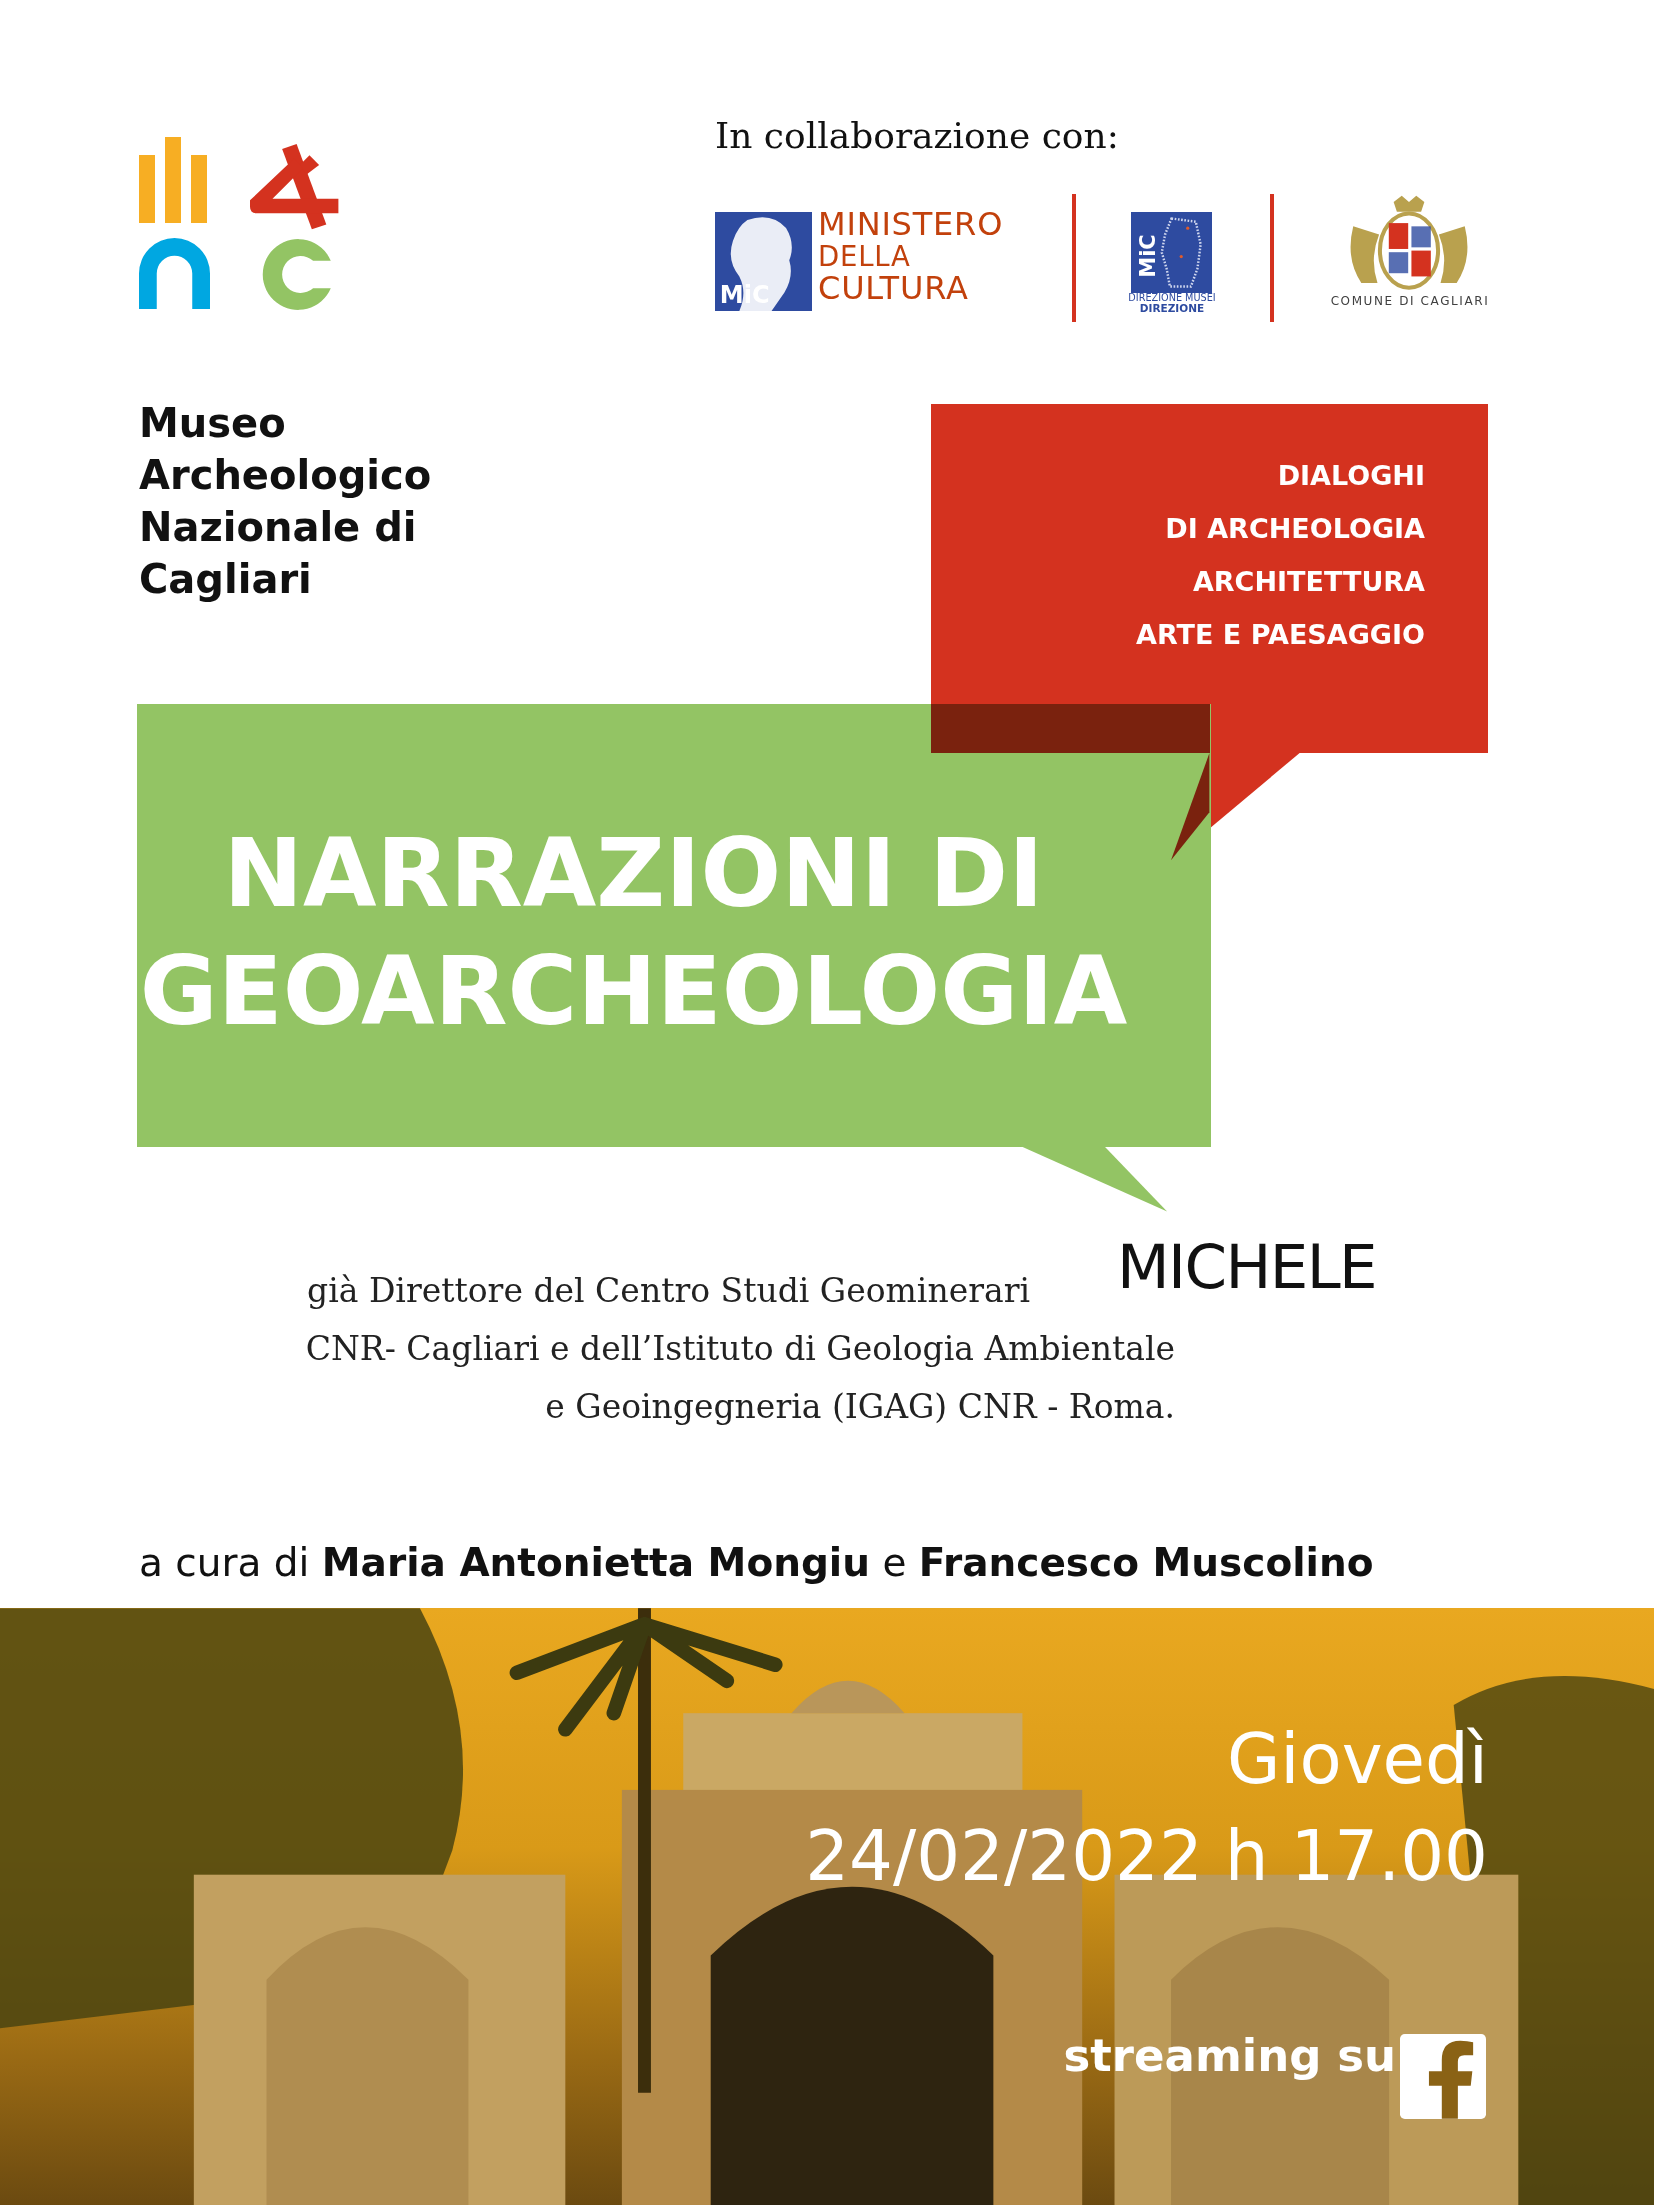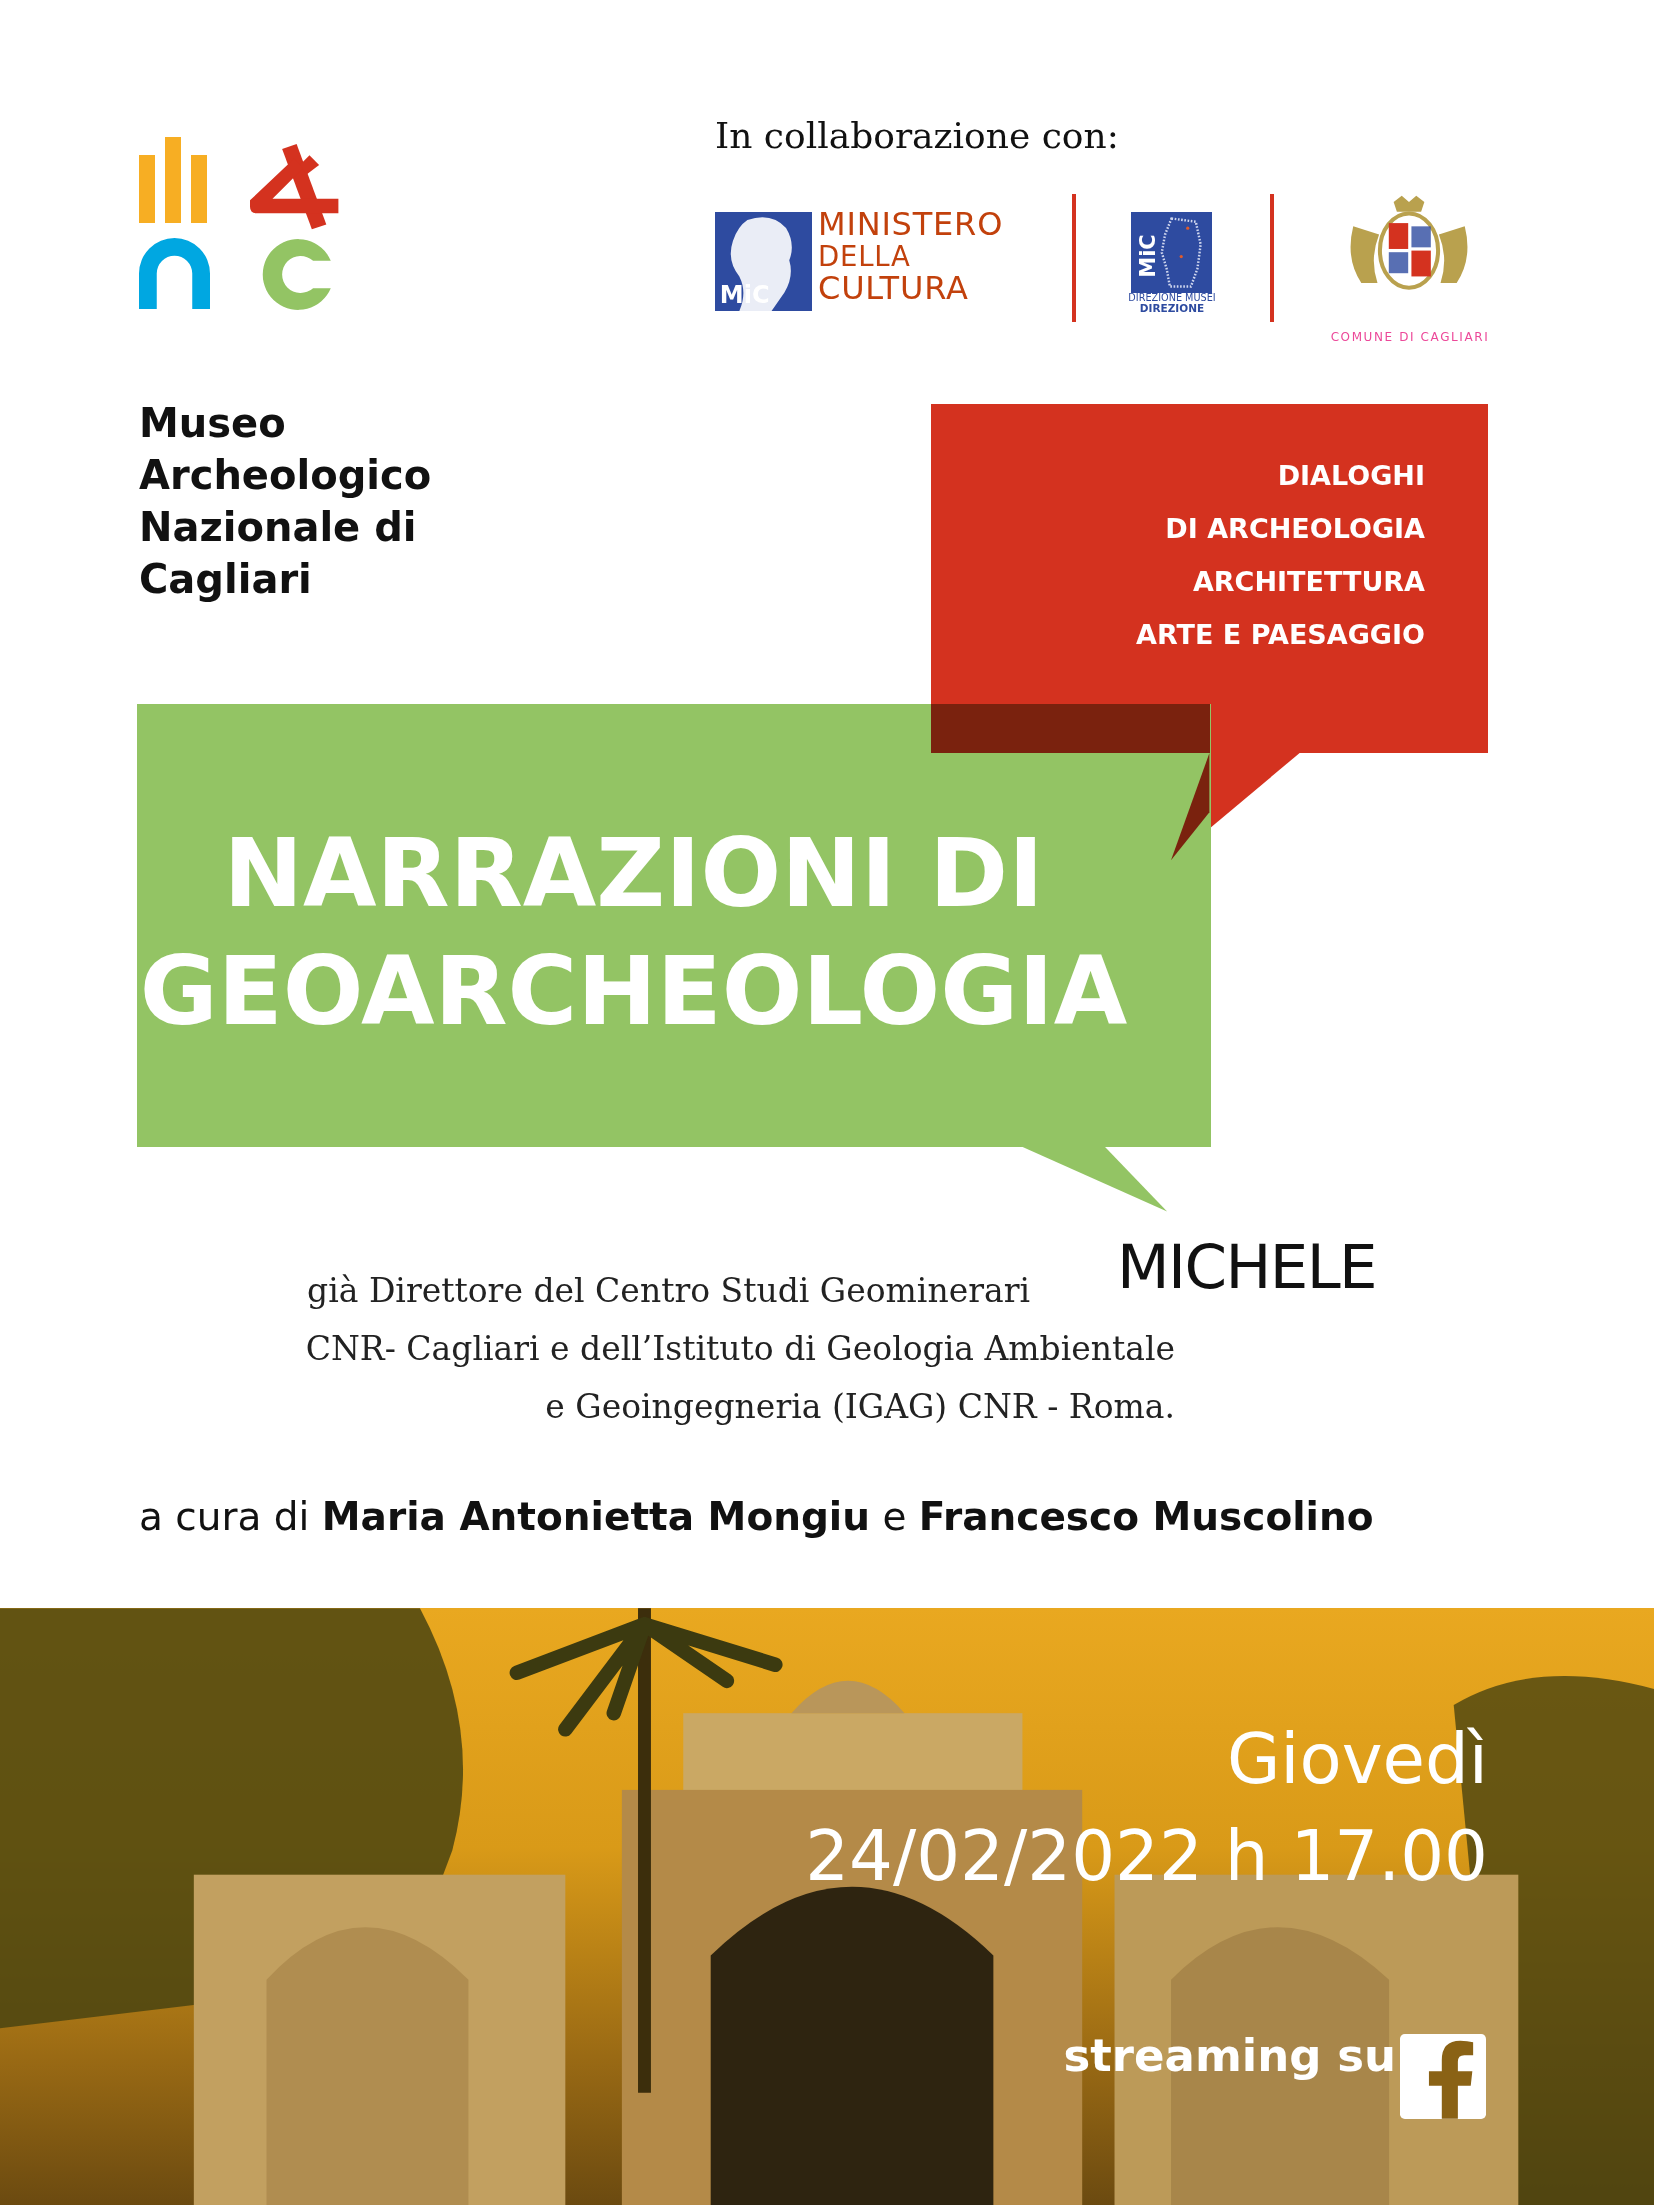--- a/index.html
+++ b/index.html
@@ -9,33 +9,33 @@
   
   .bar { position:absolute; background:#f7ae23; }
   
   .collab { left:715px; top:115px; font-family:"DejaVu Serif", serif; font-size:36px; color:#111; }
   .mic-box { left:715px; top:212px; width:97px; height:99px; background:#2e4ba0; }
   .mic-text { left:818px; top:208px; color:#c2410c; font-family:"DejaVu Sans", sans-serif; font-size:32px; line-height:32px; font-weight:400; letter-spacing:0.8px; }
   .mic-text div:nth-child(2) { font-size:27.5px; }
   .divider { width:4px; background:#d4321f; }
   .sard-box { left:1131px; top:212px; width:81px; height:81px; background:#2e4ba0; }
   .sard-text { left:1127px; top:292px; width:90px; color:#2e4ba0; font-size:9.7px; line-height:11.3px; text-align:center; }
-  .comune-text { left:1325px; top:294px; width:170px; color:#ec4899; font-size:12px; letter-spacing:1.6px; text-align:center;margin-top:36px; }
+  .comune-text { left:1325px; top:294px; width:170px; color:#404040; font-size:12px; letter-spacing:1.6px; text-align:center; }
   
   .museo { left:139px; top:397px; font-size:40px; line-height:52px; font-weight:700; color:#111; }
   
   .red-box { left:931px; top:404px; width:557px; height:349px; background:#d4321f; }
   .red-text { left:931px; top:449px; width:494px; text-align:right; color:#fff; font-weight:700; font-size:27px; line-height:53px; }
   .green-box { left:137px; top:704px; width:1074px; height:443px; background:#93c464; }
   .overlap { left:931px; top:704px; width:279px; height:49px; background:#7a220e; }
   .title { left:137px; top:800px; width:993px; text-align:center; color:#fff; font-weight:700; font-size:95px; line-height:118px;margin-top:14px; }
   
   .bio { left:121px; top:1262px; width:1054px; text-align:right; font-family:"DejaVu Serif", serif; font-size:33px; line-height:58px; color:#222; }
   .speaker { left:1179px; top:1218px; width:311px; text-align:center; font-weight:400; font-size:61px; line-height:97px; color:#111; letter-spacing:-1.6px; }
-  .curators { left:139px; top:1494px; font-size:39px; color:#111; white-space:nowrap; }
+  .curators { left:139px; top:1540px; font-size:39px; color:#111; white-space:nowrap; }
   .curators b { font-weight:700; }
   
   .photo { left:0; top:1608px; width:1654px; height:598px; overflow:hidden;
            background:linear-gradient(180deg,#e9a820 0%,#d99a18 40%,#9a6a14 75%,#6b4a10 100%); }
   .event { right:166px; top:1711px; text-align:right; color:#fff; font-size:69px; line-height:97px; }
   .stream { right:258px; top:2029px; color:#fff; font-weight:700; font-size:45px; }
   .fb { left:1400px; top:2034px; width:86px; height:85px; background:#fff; border-radius:4.8px; overflow:hidden; }
 </style>
 </head>
 <body>

